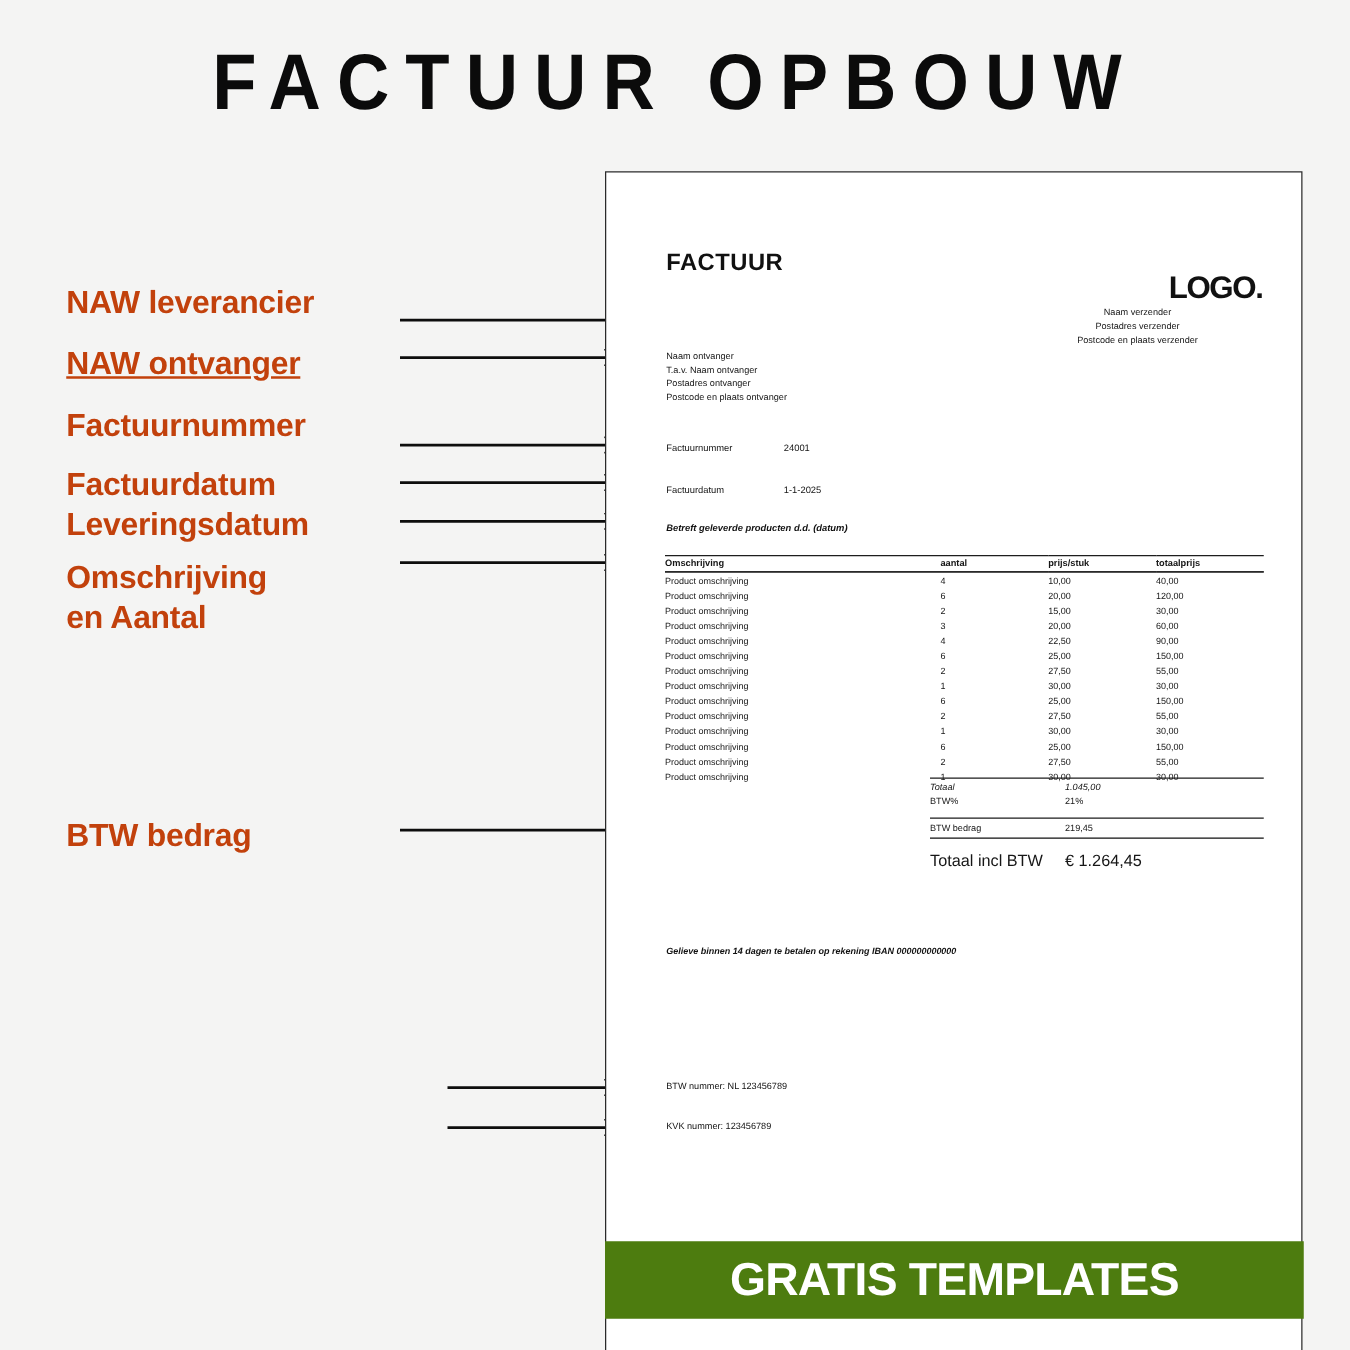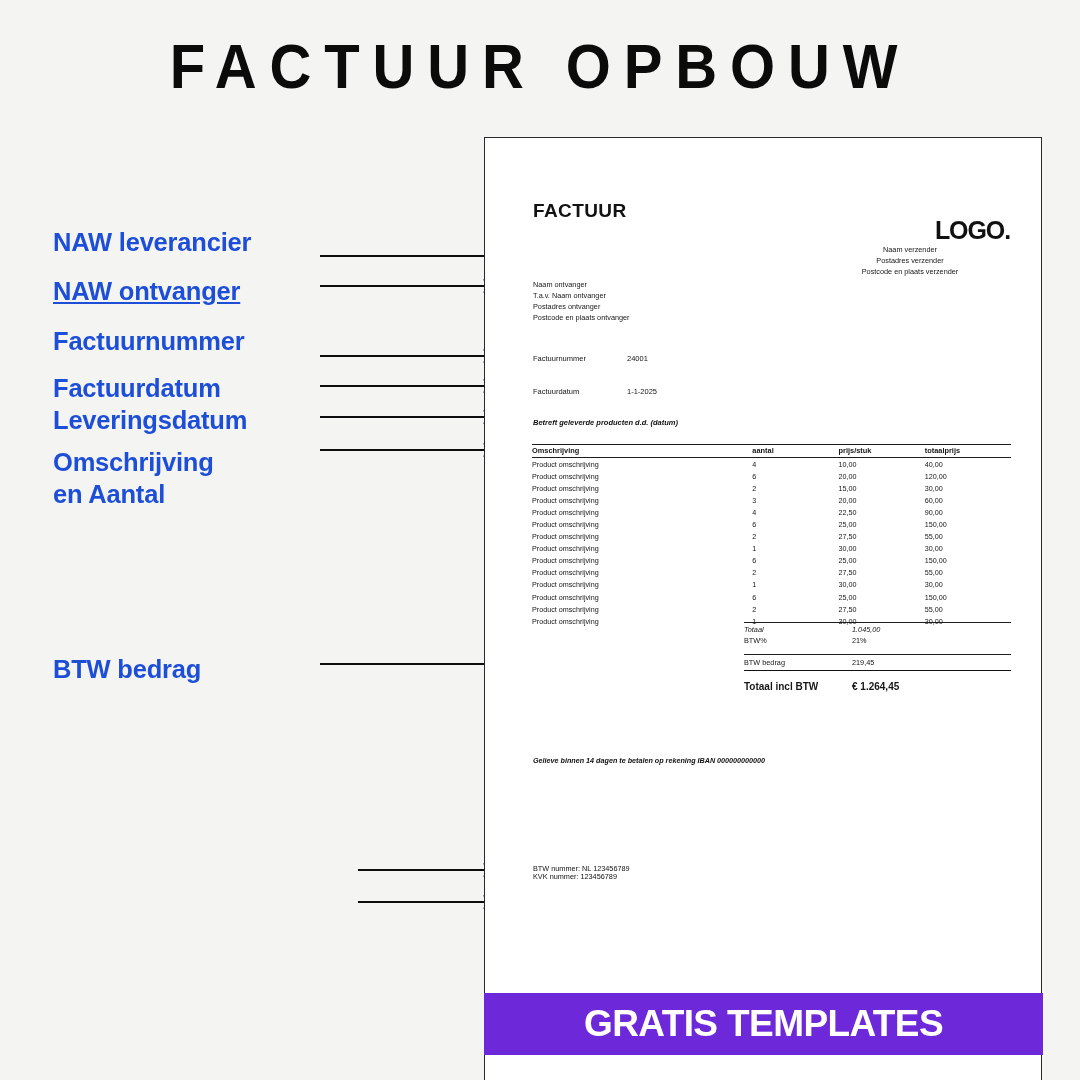--- a/index.html
+++ b/index.html
@@ -37,21 +37,21 @@
     left: 0;
     top: 0;
     width: 470px;
     height: 1080px;
   }
   .ann-label {
     position: absolute;
     left: 53px;
     font-size: 25.5px;
     font-weight: 700;
-    color: #1d4ed8;
+    color: #c2410c;
     line-height: 32px;
     letter-spacing: -0.2px;
     white-space: pre-line;
   }
 
   
   .arrow-layer {
     position: absolute;
     left: 0;
     top: 0;
@@ -174,22 +174,22 @@
     border-bottom: 1.6px solid #111;
     margin-top: 7px;
     padding: 2.5px 0 2.5px 0;
     position: relative;
     height: 10px;
   }
   .rule-btw .tv { position: absolute; left: 108px; top: 2.5px; }
   .t-grand {
     position: relative;
     margin-top: 10px;
-    font-weight: 700;
-    font-size: 10px;
+    font-weight: 400;
+    font-size: 13px;
     height: 12px;
   }
   .t-grand .tv { position: absolute; left: 108px; top: 0; }
 
   .payterm {
     position: absolute;
     left: 48px;
     top: 618px;
     font-size: 7.2px;
     font-weight: 700;
@@ -197,30 +197,30 @@
     white-space: nowrap;
   }
 
   .fiscal {
     position: absolute;
     left: 48px;
     font-size: 7.3px;
     white-space: nowrap;
   }
   .fiscal-btw { top: 726px; }
-  .fiscal-kvk { top: 734px; }
+  .fiscal-kvk { top: 758px; }
 
   
   .banner {
     position: absolute;
     left: 484px;
     top: 993px;
     width: 559px;
     height: 62px;
-    background: #6d28d9;
+    background: #4d7c0f;
     color: #ffffff;
     display: flex;
     align-items: center;
     justify-content: center;
   }
   .banner-text {
     font-size: 37px;
     font-weight: 700;
     letter-spacing: -0.6px;
   }

